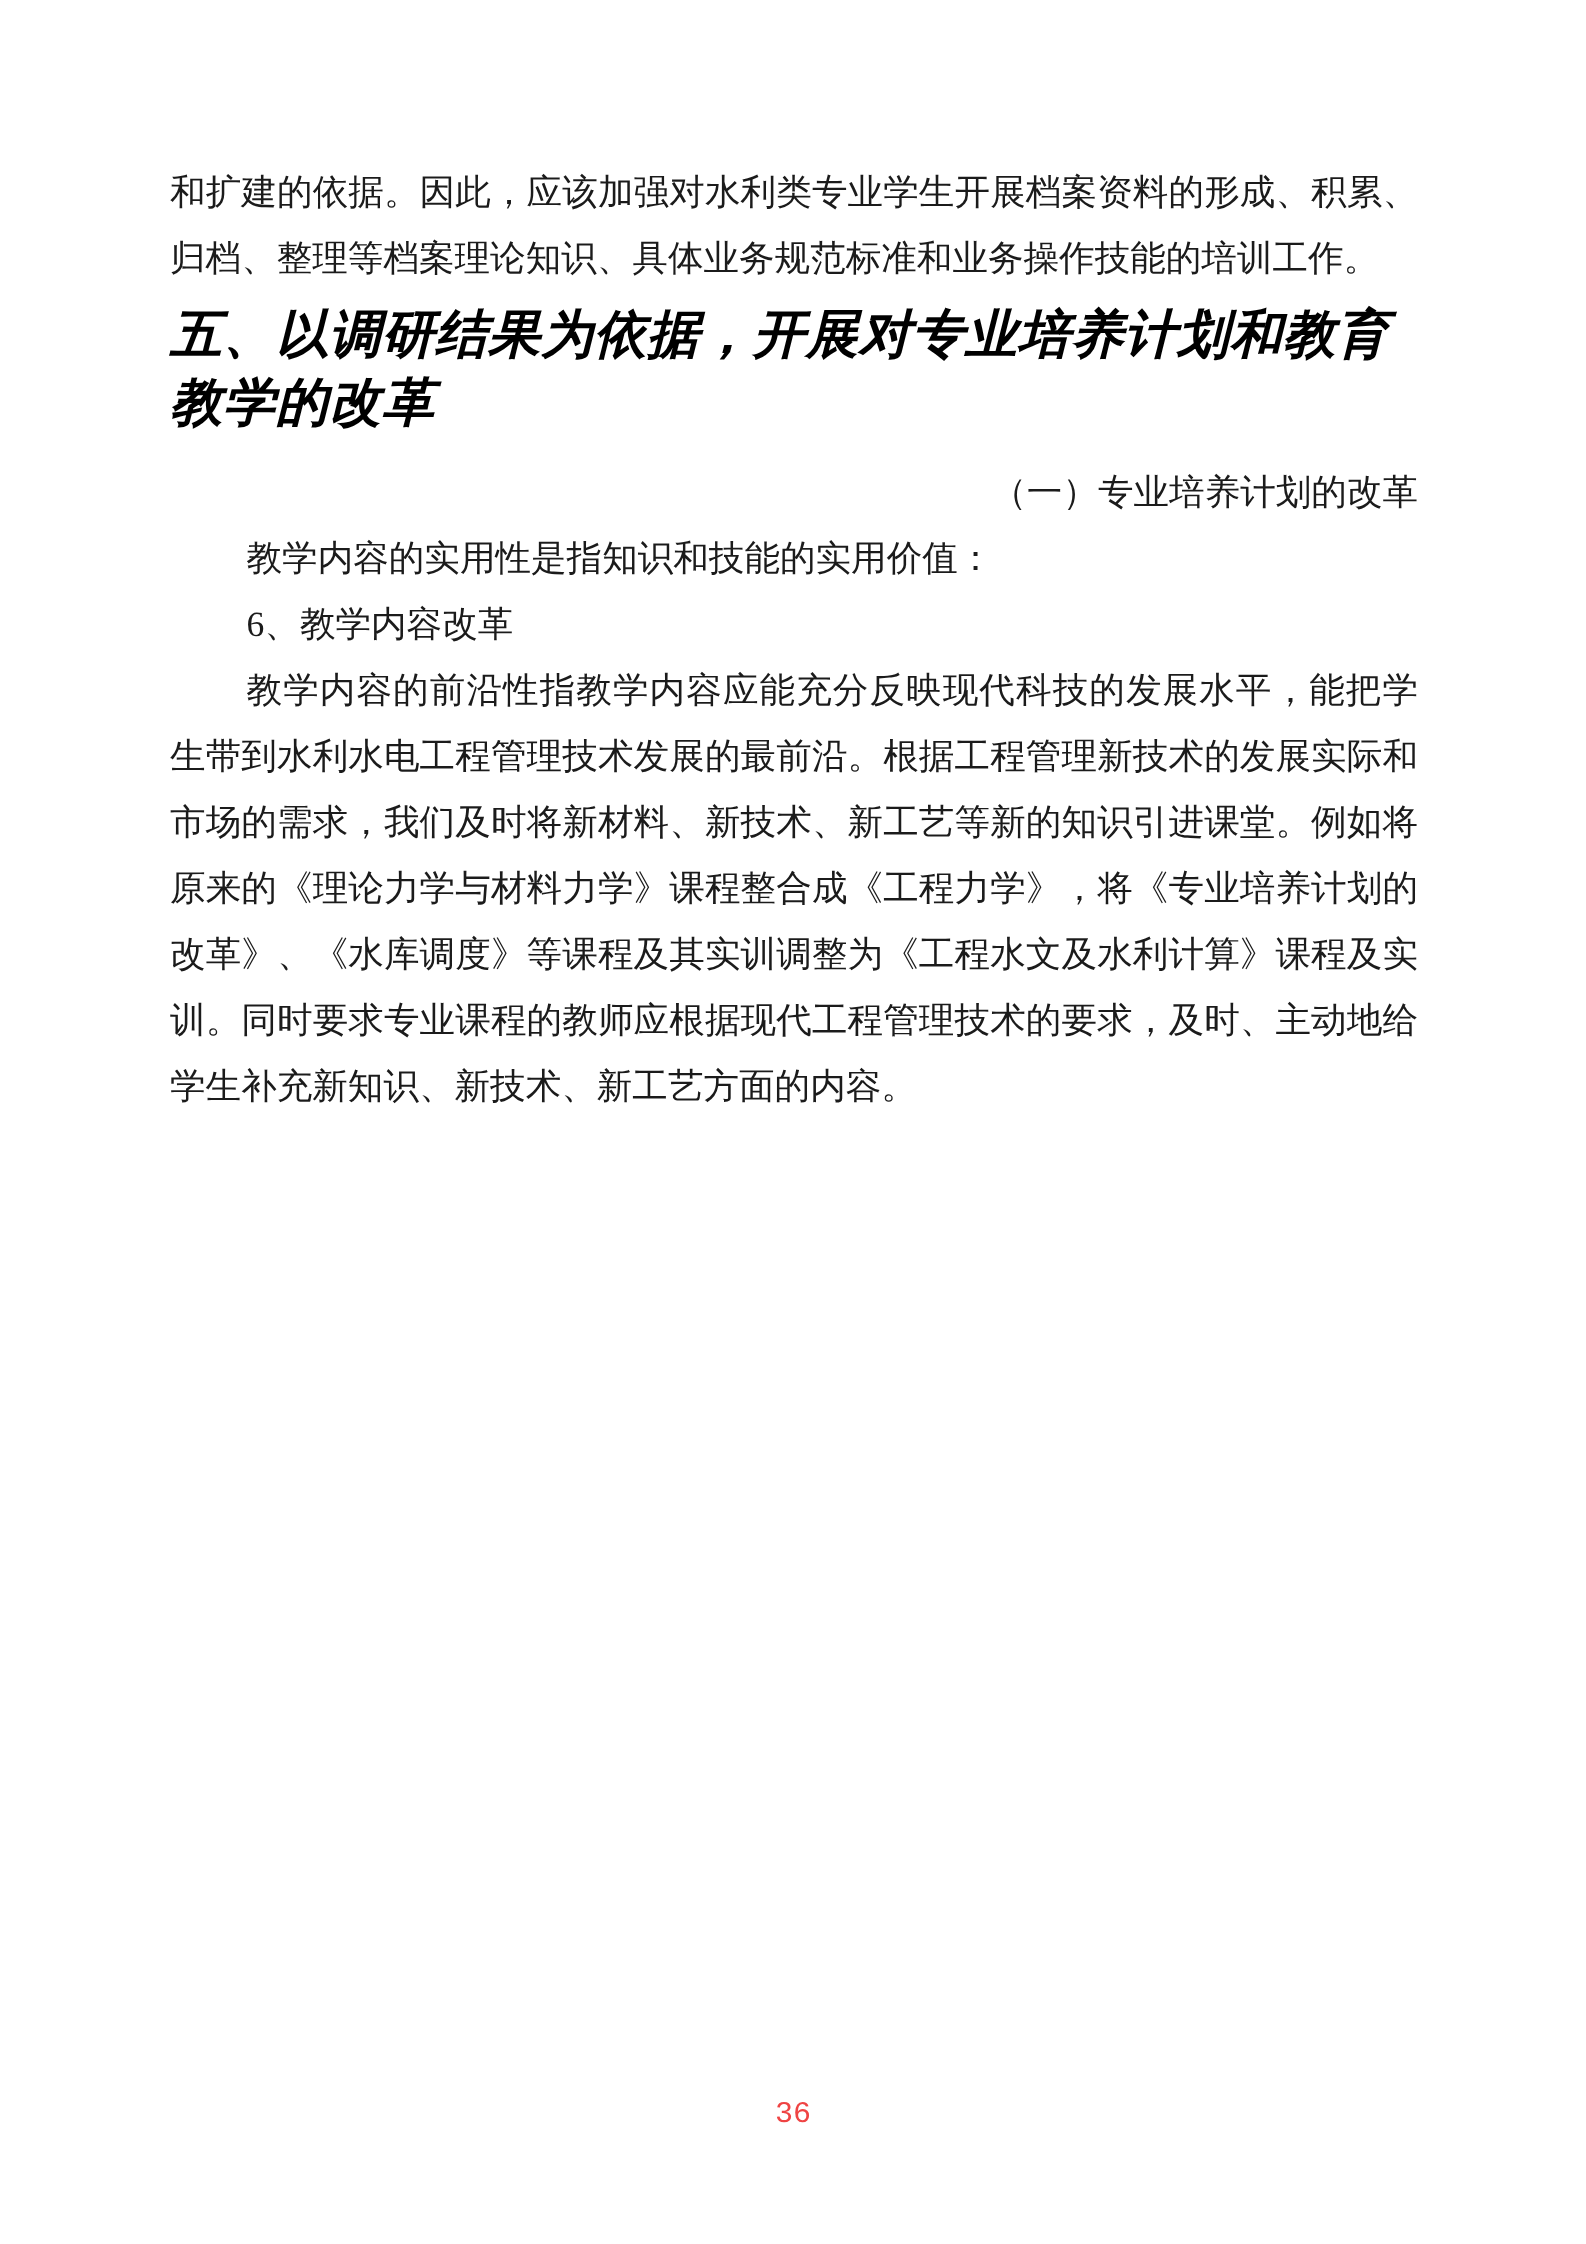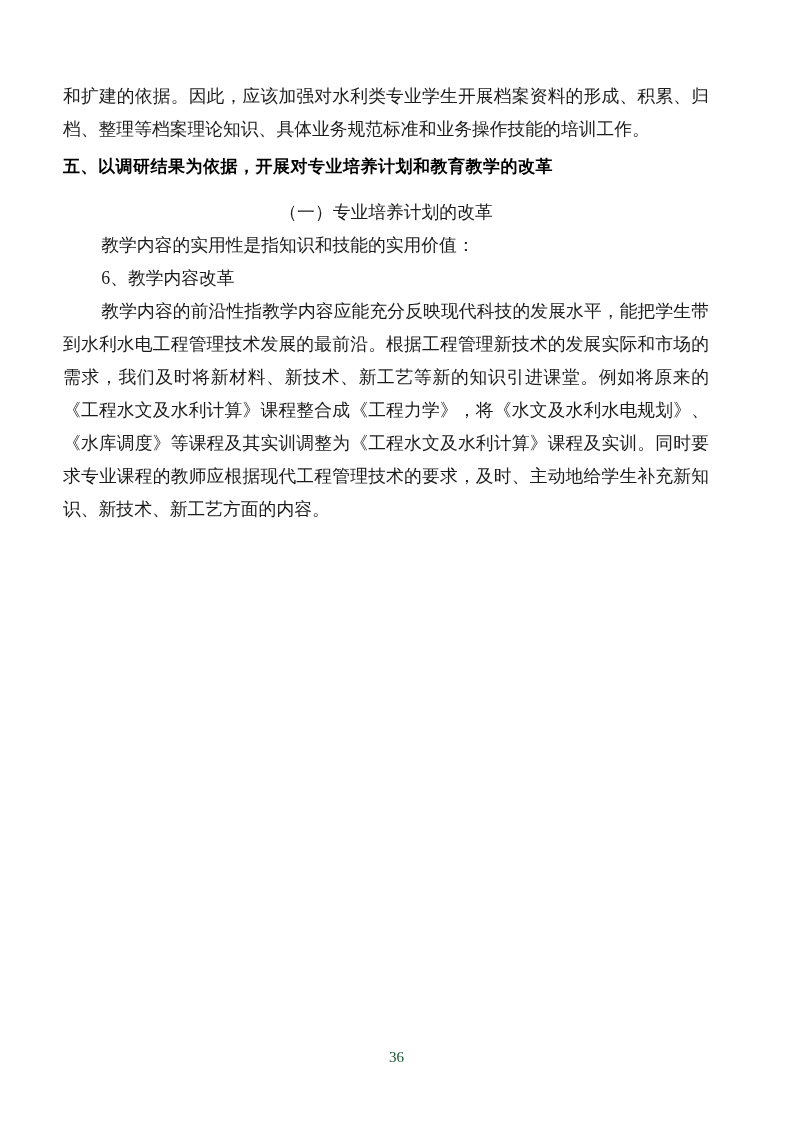--- a/index.html
+++ b/index.html
@@ -11,21 +11,21 @@
     width: 793px;
     height: 1122px;
     position: relative;
     overflow: hidden;
     color: #1b1b1b;
   }
   .page {
     box-sizing: border-box;
     width: 793px;
     height: 1002px;
-    padding: 80px 84px 0 63px;
+    padding: 80px 84px 0 85px;
     position: relative;
   }
   .doc-body p,
   .doc-body h1 {
     margin: 0;
   }
   .para {
     font-family: "Liberation Serif", "DejaVu Serif", serif;
     font-size: 17.8px;
     line-height: 33px;
@@ -33,53 +33,54 @@
     text-justify: inter-ideograph;
     word-break: break-all;
     text-indent: 2.15em;
     color: #1b1b1b;
   }
   .para.continued {
     text-indent: 0;
   }
   .para.subheading {
     text-indent: 0;
-    text-align: center;
+    text-align: right;
   }
   .heading1 {
     font-family: "Liberation Sans", "DejaVu Sans", sans-serif;
     font-weight: bold;
-    font-size: 17px;
+    font-size: 26px;
     line-height: 34px;
     margin: 4px 0 12px 0 !important;
     letter-spacing: 0.5px;
     color: #000000;
     text-align: left;
+    font-style: italic;
   }
   .page-footer {
     position: absolute;
     top: 1048px;
     left: 0;
     width: 793px;
     text-align: center;
   }
   .page-number {
-    font-family: Liberation Serif, serif;
+    font-family: Liberation Mono, monospace;
     font-size: 15px;
-    color: #14532d;
+    color: #ef4444;
   }
 </style>
 </head>
 <body>
 
 <main class="page">
   <div class="doc-body" id="doc-body">
       <p class="para continued">和扩建的依据。因此，应该加强对水利类专业学生开展档案资料的形成、积累、归档、整理等档案理论知识、具体业务规范标准和业务操作技能的培训工作。</p>
       <h1 class="heading1">五、以调研结果为依据，开展对专业培养计划和教育教学的改革</h1>
       <p class="para subheading">（一）专业培养计划的改革</p>
       <p class="para">教学内容的实用性是指知识和技能的实用价值：</p>
       <p class="para">6、教学内容改革</p>
-      <p class="para">教学内容的前沿性指教学内容应能充分反映现代科技的发展水平，能把学生带到水利水电工程管理技术发展的最前沿。根据工程管理新技术的发展实际和市场的需求，我们及时将新材料、新技术、新工艺等新的知识引进课堂。例如将原来的《工程水文及水利计算》课程整合成《工程力学》，将《水文及水利水电规划》、《水库调度》等课程及其实训调整为《工程水文及水利计算》课程及实训。同时要求专业课程的教师应根据现代工程管理技术的要求，及时、主动地给学生补充新知识、新技术、新工艺方面的内容。</p>
+      <p class="para">教学内容的前沿性指教学内容应能充分反映现代科技的发展水平，能把学生带到水利水电工程管理技术发展的最前沿。根据工程管理新技术的发展实际和市场的需求，我们及时将新材料、新技术、新工艺等新的知识引进课堂。例如将原来的《理论力学与材料力学》课程整合成《工程力学》，将《专业培养计划的改革》、《水库调度》等课程及其实训调整为《工程水文及水利计算》课程及实训。同时要求专业课程的教师应根据现代工程管理技术的要求，及时、主动地给学生补充新知识、新技术、新工艺方面的内容。</p>
     </div>
   <footer class="page-footer">
     <span class="page-number">36</span>
   </footer>
 </main>
 
 </body></html>

